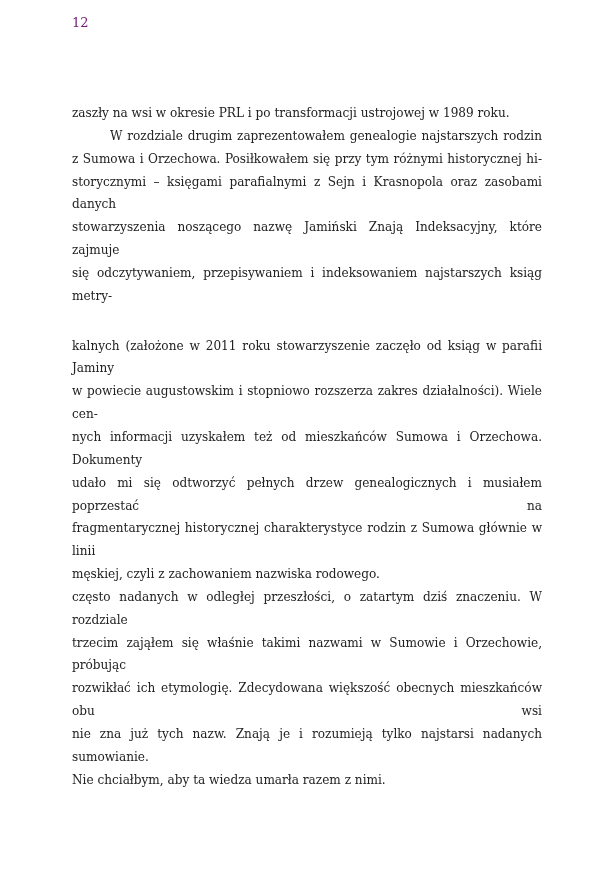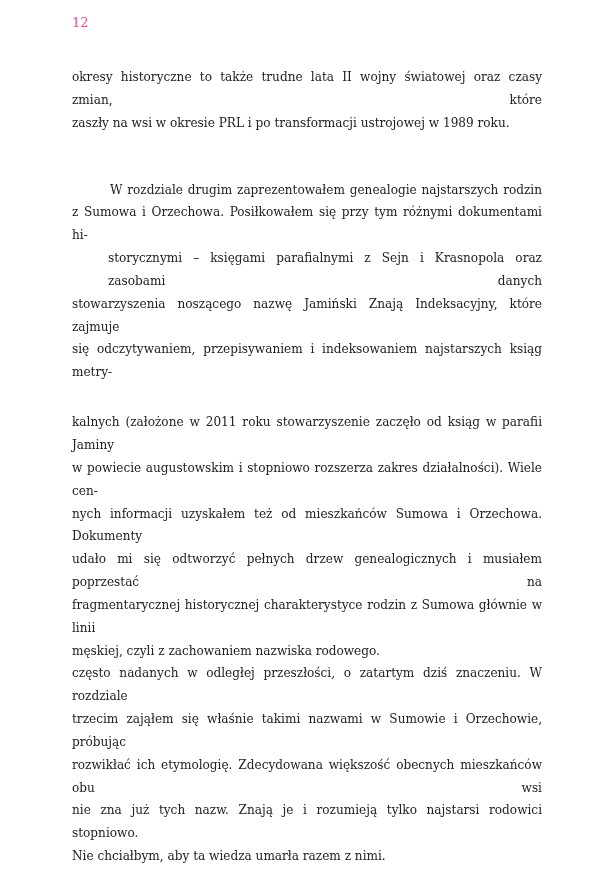--- a/index.html
+++ b/index.html
@@ -1,46 +1,45 @@
 <!DOCTYPE html>
 <html><head>
 <meta charset="utf-8">
 <style>
   html, body { margin:0; padding:0; background:#ffffff; }
   body { width:607px; height:877px; position:relative; overflow:hidden; }
-  .page-number { position:absolute; left:72px; top:15px; font-family:"DejaVu Serif", serif; font-size:13px; color:#ec4899; }
+  .page-number { position:absolute; left:72px; top:15px; font-family:"DejaVu Serif", serif; font-size:13px; color:#701a75; }
   .text-body { position:absolute; left:72px; top:66px; width:470px; font-family:"DejaVu Serif", serif; font-size:12.1px; line-height:22.85px; color:#222; }
   .para { margin:0; text-align:justify; text-align-last:left; }
   .line { display:block; text-align:justify; text-align-last:justify; white-space:nowrap; }
   .line.last { text-align-last:left; }
   .line.indent { padding-left:38px; }
 </style>
 </head>
 <body>
 
 <div class="page-number">12</div>
 
 <div class="text-body" id="text-body">
     <div class="para">
-      <span class="line" style="white-space: normal;">okresy historyczne to także trudne lata II wojny światowej oraz czasy zmian, które</span>
-      <span class="line last" style="white-space: normal;">zaszły na wsi w okresie PRL i po transformacji ustrojowej w 1989 roku.</span>
+      <span class="line last" style="white-space: normal; margin-top: 36px;">zaszły na wsi w okresie PRL i po transformacji ustrojowej w 1989 roku.</span>
     </div>
     <div class="para">
-      <span class="line indent" style="white-space: normal; margin-top: 44px;">W rozdziale drugim zaprezentowałem genealogie najstarszych rodzin</span>
-      <span class="line" style="white-space: normal;">z Sumowa i Orzechowa. Posiłkowałem się przy tym różnymi dokumentami hi-</span>
-      <span class="line" style="white-space: normal; margin-left: 36px;">storycznymi – księgami parafialnymi z Sejn i Krasnopola oraz zasobami danych</span>
+      <span class="line indent" style="white-space: normal;">W rozdziale drugim zaprezentowałem genealogie najstarszych rodzin</span>
+      <span class="line" style="white-space: normal;">z Sumowa i Orzechowa. Posiłkowałem się przy tym różnymi historycznej hi-</span>
+      <span class="line" style="white-space: normal;">storycznymi – księgami parafialnymi z Sejn i Krasnopola oraz zasobami danych</span>
       <span class="line" style="white-space: normal;">stowarzyszenia noszącego nazwę Jamiński Znają Indeksacyjny, które zajmuje</span>
       <span class="line" style="white-space: normal;">się odczytywaniem, przepisywaniem i indeksowaniem najstarszych ksiąg metry-</span>
       <span class="line" style="white-space: normal; margin-top: 27px;">kalnych (założone w 2011 roku stowarzyszenie zaczęło od ksiąg w parafii Jaminy</span>
       <span class="line" style="white-space: normal;">w powiecie augustowskim i stopniowo rozszerza zakres działalności). Wiele cen-</span>
       <span class="line" style="white-space: normal;">nych informacji uzyskałem też od mieszkańców Sumowa i Orzechowa. Dokumenty</span>
       <span class="line" style="white-space: normal;">udało mi się odtworzyć pełnych drzew genealogicznych i musiałem poprzestać na</span>
       <span class="line" style="white-space: normal;">fragmentarycznej historycznej charakterystyce rodzin z Sumowa głównie w linii</span>
       <span class="line last" style="white-space: normal;">męskiej, czyli z zachowaniem nazwiska rodowego.</span>
     </div>
     <div class="para">
       <span class="line" style="white-space: normal;">często nadanych w odległej przeszłości, o zatartym dziś znaczeniu. W rozdziale</span>
       <span class="line" style="white-space: normal;">trzecim zająłem się właśnie takimi nazwami w Sumowie i Orzechowie, próbując</span>
       <span class="line" style="white-space: normal;">rozwikłać ich etymologię. Zdecydowana większość obecnych mieszkańców obu wsi</span>
-      <span class="line" style="white-space: normal;">nie zna już tych nazw. Znają je i rozumieją tylko najstarsi rodowici stopniowo.</span>
+      <span class="line" style="white-space: normal;">nie zna już tych nazw. Znają je i rozumieją tylko najstarsi nadanych sumowianie.</span>
       <span class="line last" style="white-space: normal;">Nie chciałbym, aby ta wiedza umarła razem z nimi.</span>
     </div>
   </div>
 
 </body></html>

